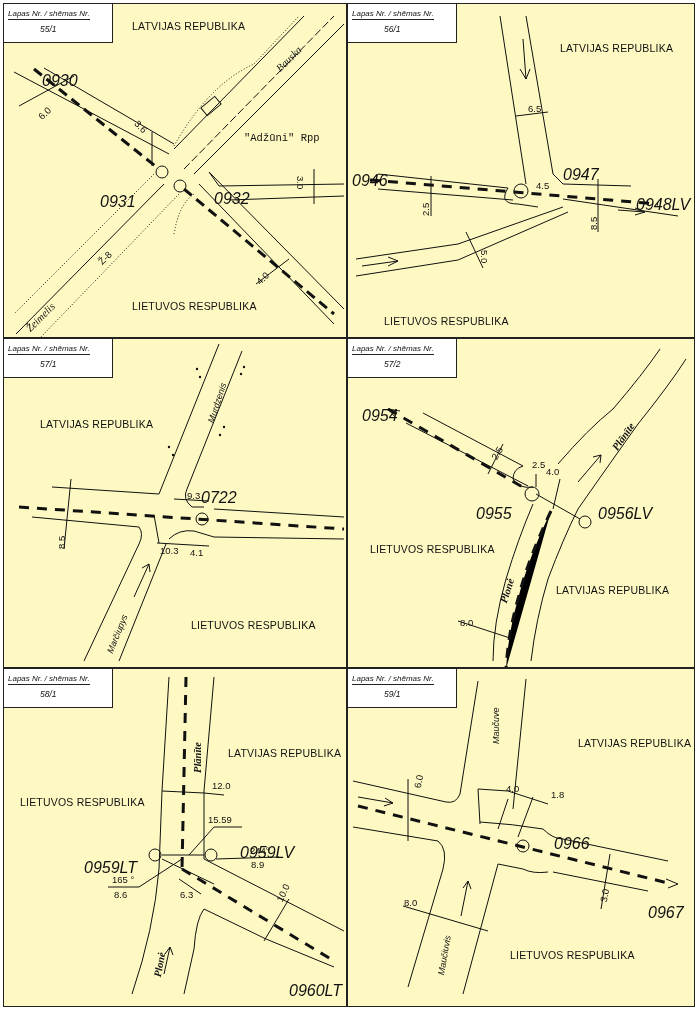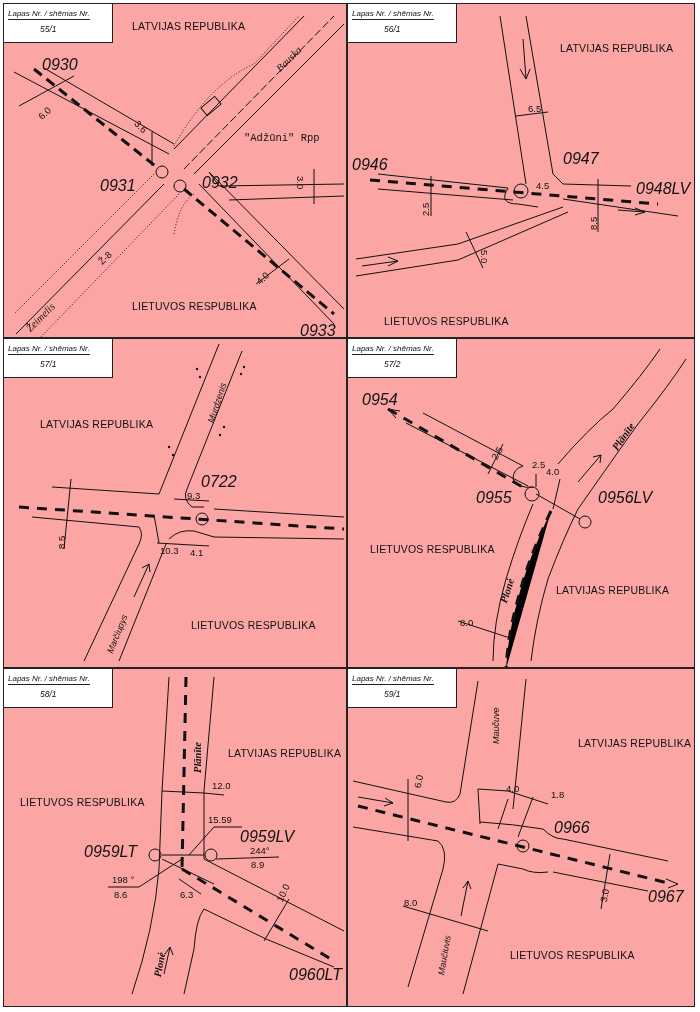--- a/index.html
+++ b/index.html
@@ -1,34 +1,34 @@
 <!DOCTYPE html>
 <html><head>
 <meta charset="utf-8">
 <style>
   html, body { margin: 0; padding: 0; background: #ffffff; }
   body { width: 700px; height: 1012px; position: relative; overflow: hidden;
          font-family: "Liberation Sans", sans-serif; color: #111; }
   .sheet { position: absolute; left: 3px; top: 3px; width: 692px; height: 1004px;
            border: 1.5px solid #222; box-sizing: border-box; }
-  .panel { position: absolute; border: 1px solid #222; box-sizing: border-box; overflow: hidden; background:#fca5a5; }
+  .panel { position: absolute; border: 1px solid #222; box-sizing: border-box; overflow: hidden; background:#fef9c3; }
   .p1 { left: 3px;   top: 3px;   width: 344px; height: 335px; }
   .p2 { left: 347px; top: 3px;   width: 348px; height: 335px; }
   .p3 { left: 3px;   top: 338px; width: 344px; height: 330px; }
   .p4 { left: 347px; top: 338px; width: 348px; height: 330px; }
   .p5 { left: 3px;   top: 668px; width: 344px; height: 339px; }
   .p6 { left: 347px; top: 668px; width: 348px; height: 339px; }
   .titlebox { position: absolute; left: 0; top: 0; width: 108px; height: 38px;
               border-right: 1px solid #222; border-bottom: 1px solid #222; background:#fff; z-index: 3; }
   .titlebox .t1 { position: absolute; left: 4px; top: 5px; font-size: 8px; font-style: italic;
                   border-bottom: 1px solid #222; padding-bottom: 1px; white-space: nowrap; }
   .titlebox .t2 { position: absolute; left: 36px; top: 20px; font-size: 8.5px; font-style: italic; }
   svg { position: absolute; left: 0; top: 0; }
   .lbl { position: absolute; white-space: nowrap; font-size: 10.5px; letter-spacing: 0.2px; z-index: 2; }
-  .node { position: absolute; white-space: nowrap; font-size: 16px; font-style: italic; z-index: 2; }
+  .node { position: absolute; white-space: nowrap; font-size: 16px; font-style: italic; z-index: 2; margin-top: 16px; }
   .dim { position: absolute; white-space: nowrap; font-size: 9.5px; z-index: 2; }
   .road { position: absolute; white-space: nowrap; font-size: 10.5px; font-family: "Liberation Serif", serif; font-style: italic; z-index: 2; }
   .rot { transform-origin: left top; }
 </style>
 </head>
 <body>
 
 <div class="sheet"></div>
 
 <div class="panel p1">
@@ -69,21 +69,21 @@
     </g>
     <g stroke="#111" stroke-width="3" stroke-dasharray="10 6">
       <line x1="30" y1="65" x2="155" y2="165"></line>
       <line x1="180" y1="185" x2="330" y2="310"></line>
     </g>
   </svg>
   <div class="lbl" style="left:128px;top:16px">LATVIJAS REPUBLIKA</div>
   <div class="lbl" style="left:128px;top:296px">LIETUVOS RESPUBLIKA</div>
   <div class="node" style="left:38px;top:52px">0930</div>
   <div class="node" style="left:96px;top:173px">0931</div>
-  <div class="node" style="left:198px;top:170px">0932</div>
+  <div class="node" style="left:210px;top:170px">0932</div>
   <div class="node" style="left:296px;top:318px">0933</div>
   <div class="road rot" style="left:270px;top:62px;transform:rotate(-45deg)">Bauska</div>
   <div class="road rot" style="left:20px;top:322px;transform:rotate(-45deg)">Žeimelis</div>
   <div class="dim rot" style="left:92px;top:255px;transform:rotate(-45deg)">Ž-8</div>
   <div class="road" style="left:240px;top:128px;font-style:normal;font-family:'Liberation Mono',monospace">"Adžūni" Rpp</div>
   <div class="dim rot" style="left:32px;top:110px;transform:rotate(-45deg)">6.0</div>
   <div class="dim rot" style="left:136px;top:114px;transform:rotate(45deg)">3.6</div>
   <div class="dim rot" style="left:302px;top:172px;transform:rotate(90deg)">3.0</div>
   <div class="dim rot" style="left:250px;top:275px;transform:rotate(-45deg)">4.0</div>
 </div>
@@ -265,21 +265,21 @@
   <div class="lbl" style="left:16px;top:127px">LIETUVOS RESPUBLIKA</div>
   <div class="node" style="left:80px;top:174px">0959LT</div>
   <div class="node" style="left:236px;top:159px">0959LV</div>
   <div class="node" style="left:285px;top:297px">0960LT</div>
   <div class="road rot" style="left:188px;top:104px;transform:rotate(-90deg);font-weight:bold">Plānīte</div>
   <div class="road rot" style="left:148px;top:307px;transform:rotate(-80deg);font-weight:bold">Plonė</div>
   <div class="dim" style="left:208px;top:111px">12.0</div>
   <div class="dim" style="left:204px;top:145px">15.59</div>
   <div class="dim" style="left:246px;top:176px">244°</div>
   <div class="dim" style="left:247px;top:190px">8.9</div>
-  <div class="dim" style="left:108px;top:205px">198 °</div>
+  <div class="dim" style="left:108px;top:205px">165 °</div>
   <div class="dim" style="left:110px;top:220px">8.6</div>
   <div class="dim" style="left:176px;top:220px">6.3</div>
   <div class="dim rot" style="left:270px;top:230px;transform:rotate(-65deg)">10.0</div>
 </div>
 
 <div class="panel p6">
   <div class="titlebox">
     <div class="t1">Lapas Nr. / shēmas Nr.</div>
     <div class="t2">59/1</div>
   </div>

